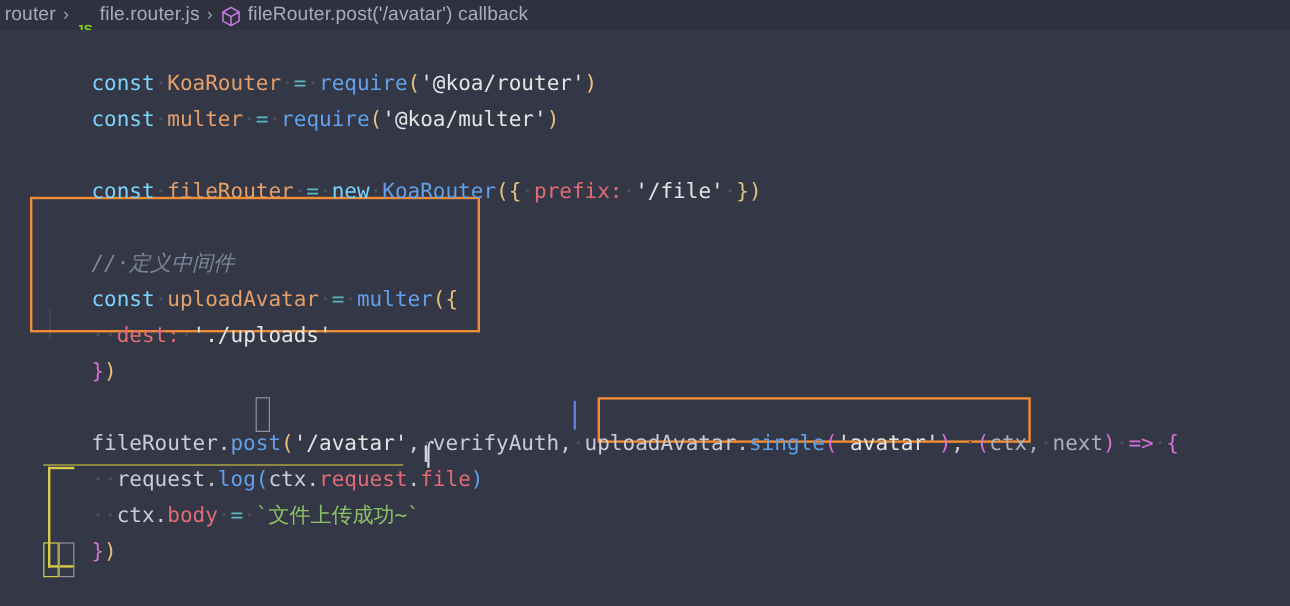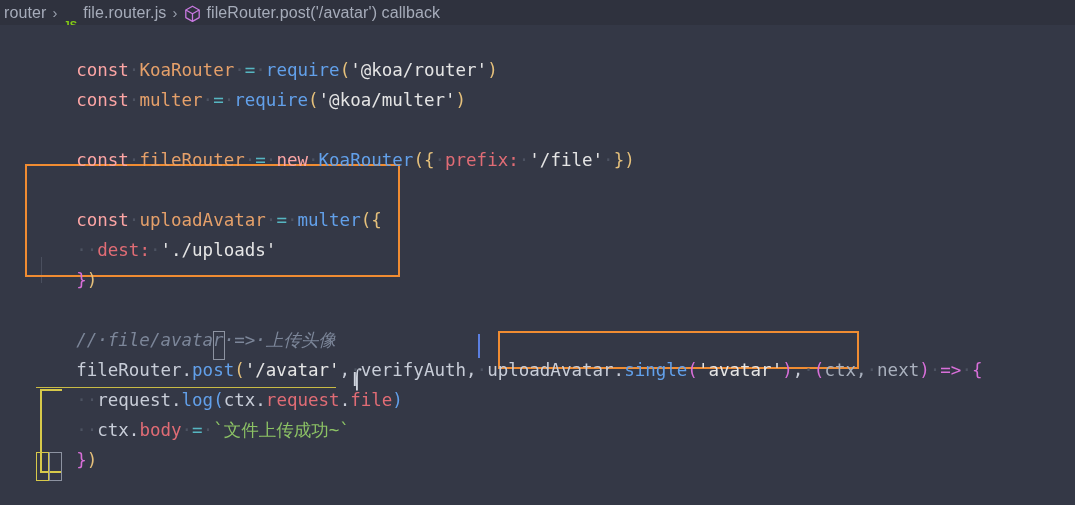--- a/index.html
+++ b/index.html
@@ -57,21 +57,21 @@
     line-height: 30px;
   }
   .line {
     height: 30px;
     white-space: pre;
     padding-left: 34px;
     position: relative;
   }
 
   
-  .kw       { color: #fca5a5; }           
+  .kw       { color: #7dd3fc; }           
   .def      { color: #e5a06a; }           
   .fn       { color: #62a0ea; }           
   .str      { color: #e5e5e5; }           
   .tstr     { color: #8cc265; }           
   .prop     { color: #e06c75; }           
   .plain    { color: #c8cdd8; }           
   .op       { color: #56b6c2; }           
   .dot      { color: #c8cdd8; }
   .comment  { color: #7c8699; font-style: italic; }
   .py1      { color: #e5c07b; }           
@@ -187,38 +187,38 @@
   </div>
 
   <div class="line"></div>
 
   <div class="line">
     <span class="kw">const</span><span class="dotmid">·</span><span class="def">fileRouter</span><span class="dotmid">·</span><span class="op">=</span><span class="dotmid">·</span><span class="kw">new</span><span class="dotmid">·</span><span class="fn">KoaRouter</span><span class="py1">({</span><span class="dotmid">·</span><span class="prop">prefix:</span><span class="dotmid">·</span><span class="str">'/file'</span><span class="dotmid">·</span><span class="py1">})</span>
   </div>
 
   <div class="line"></div>
 
+  <div class="line">
+    <span class="comment">//·定义中间件</span>
+  </div>
 
   <div class="line">
     <span class="kw">const</span><span class="dotmid">·</span><span class="def">uploadAvatar</span><span class="dotmid">·</span><span class="op">=</span><span class="dotmid">·</span><span class="fn">multer</span><span class="py1">({</span>
   </div>
 
   <div class="line">
     <span class="dotmid">··</span><span class="prop">dest:</span><span class="dotmid">·</span><span class="str">'./uploads'</span>
   </div>
 
   <div class="line">
     <span class="py2">}</span><span class="py1">)</span>
   </div>
 
   <div class="line"></div>
 
-  <div class="line">
-    <span class="comment">//·file/avatar·=&gt;·上传头像</span>
-  </div>
 
   <div class="line">
     <span class="plain">fileRouter</span><span class="dot">.</span><span class="fn">post</span><span class="py1">(</span><span class="str">'/avatar'</span><span class="plain">,</span><span class="dotmid">·</span><span class="plain">verifyAuth</span><span class="plain">,</span><span class="dotmid">·</span><span class="plain">uploadAvatar</span><span class="dot">.</span><span class="fn">single</span><span class="py2">(</span><span class="str">'avatar'</span><span class="py2">)</span><span class="plain">,</span><span class="dotmid">·</span><span class="py2">(</span><span class="param">ctx,</span><span class="dotmid">·</span><span class="param">next</span><span class="py2">)</span><span class="dotmid">·</span><span class="arrow">=&gt;</span><span class="dotmid">·</span><span class="py2">{</span>
   </div>
 
   <div class="line">
     <span class="dotmid">··</span><span class="plain">request</span><span class="dot">.</span><span class="fn">log</span><span class="fn">(</span><span class="plain">ctx</span><span class="dot">.</span><span class="prop">request</span><span class="dot">.</span><span class="prop">file</span><span class="fn">)</span>
   </div>
 
   <div class="line">

